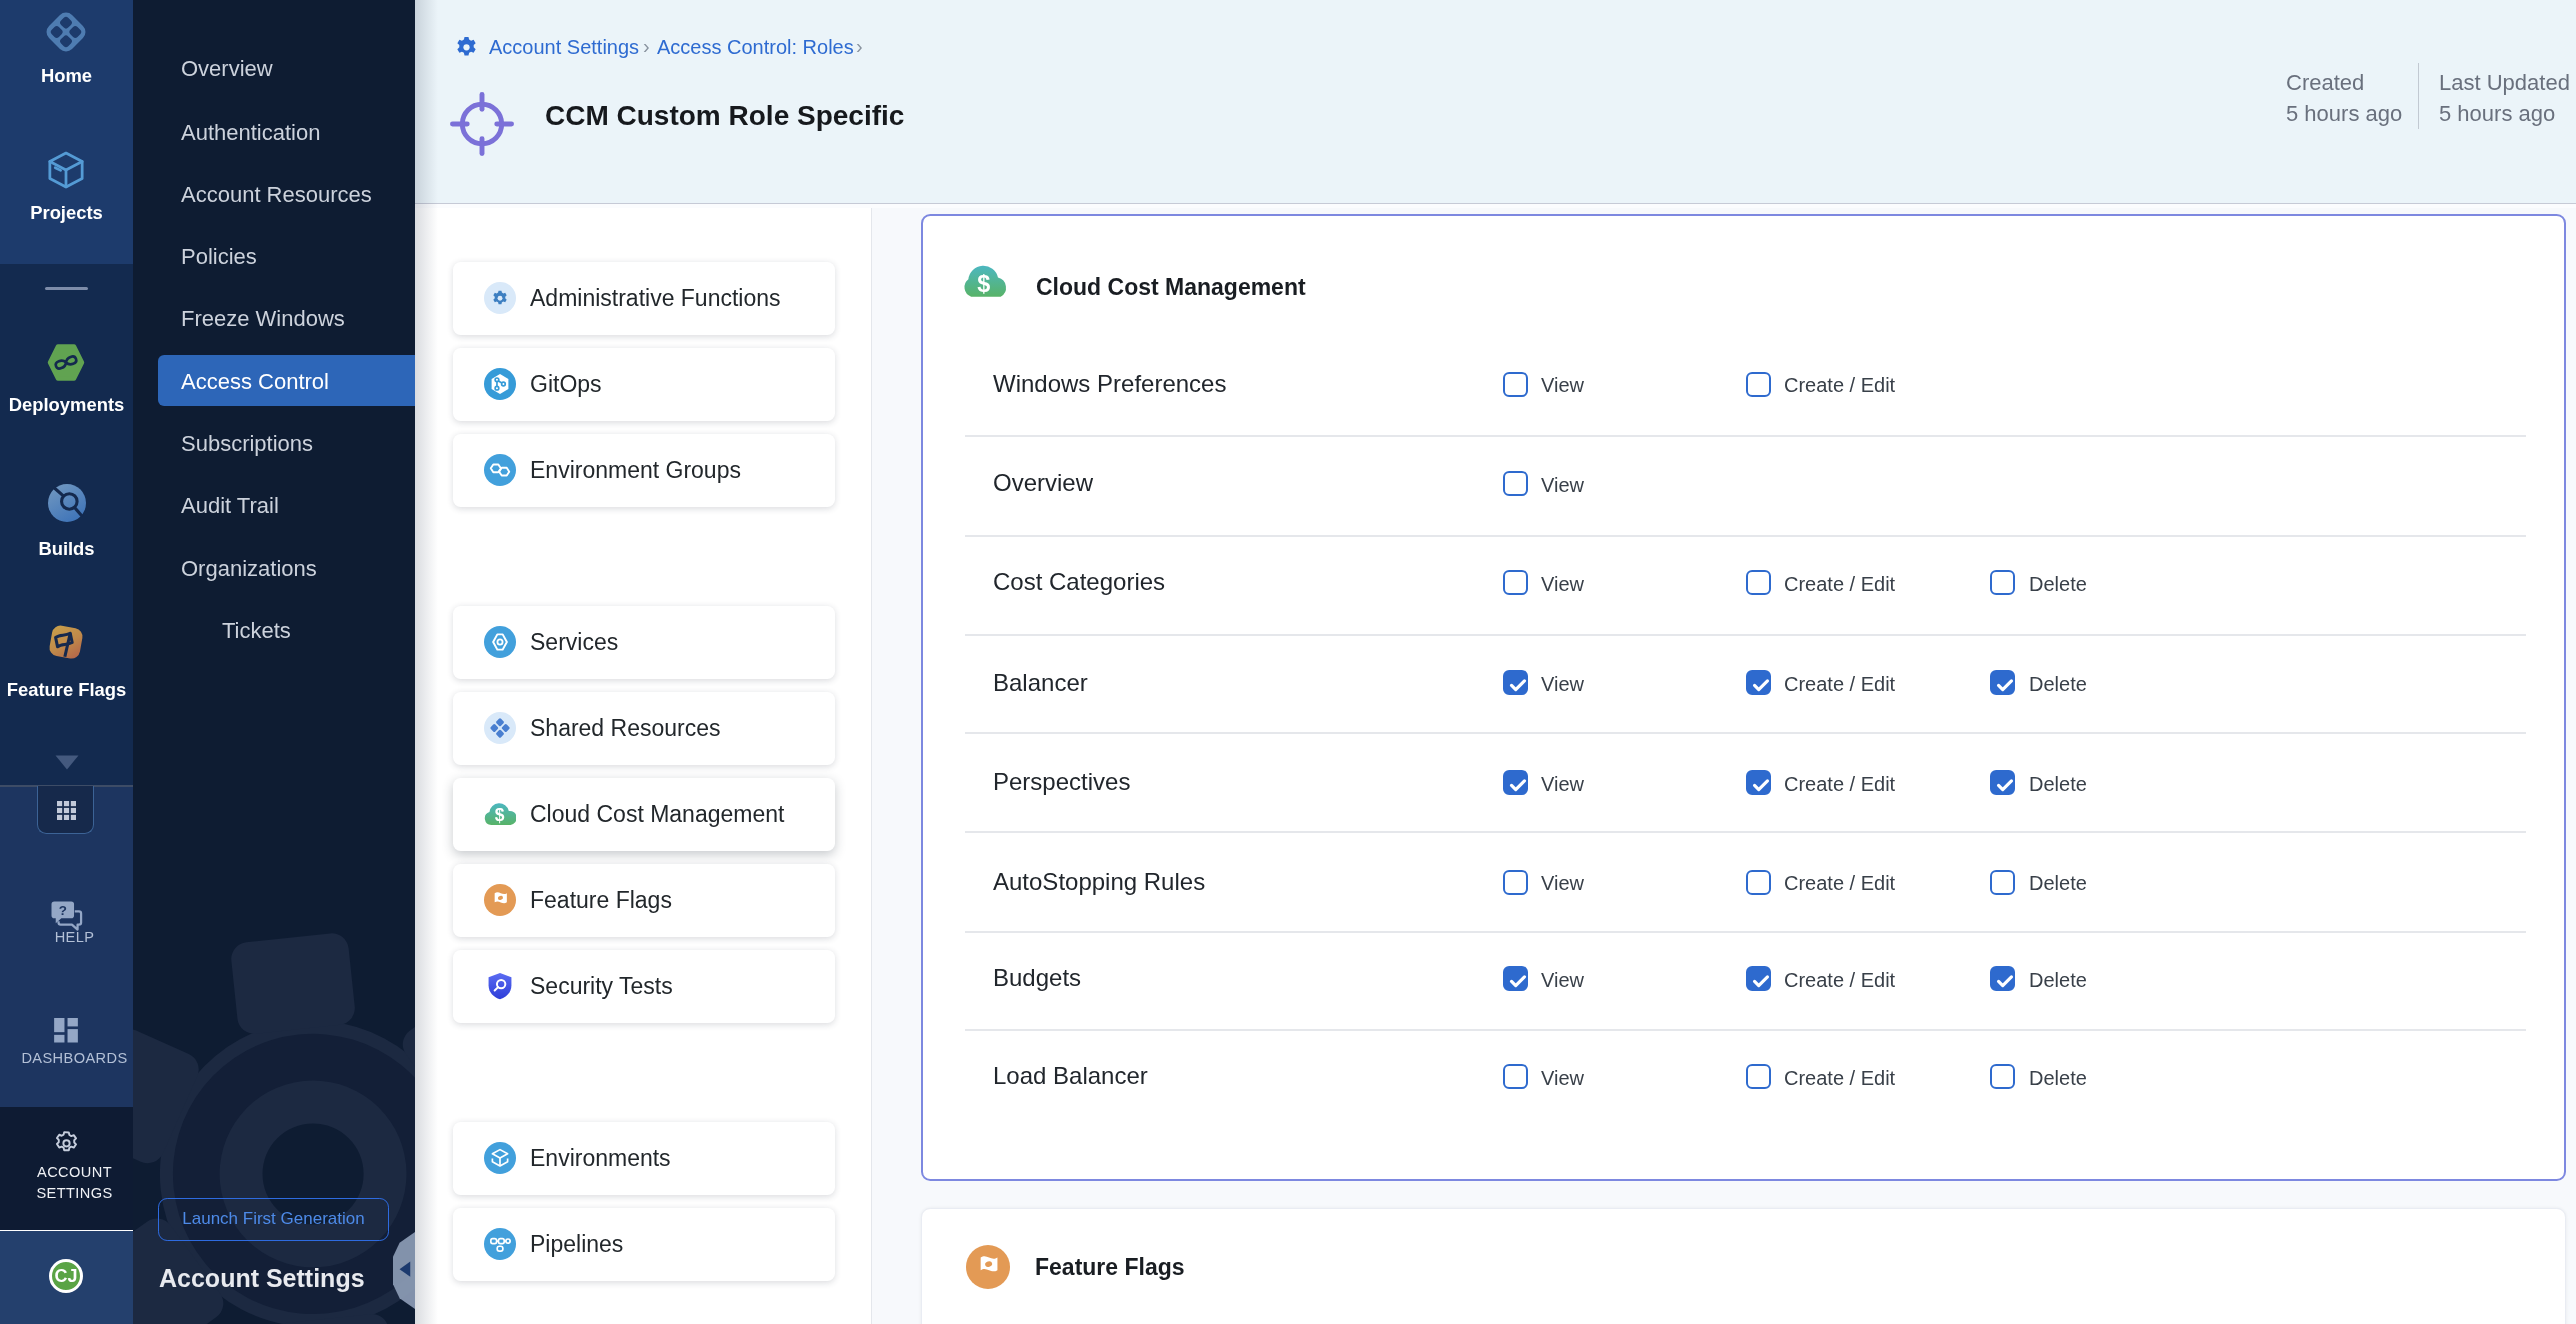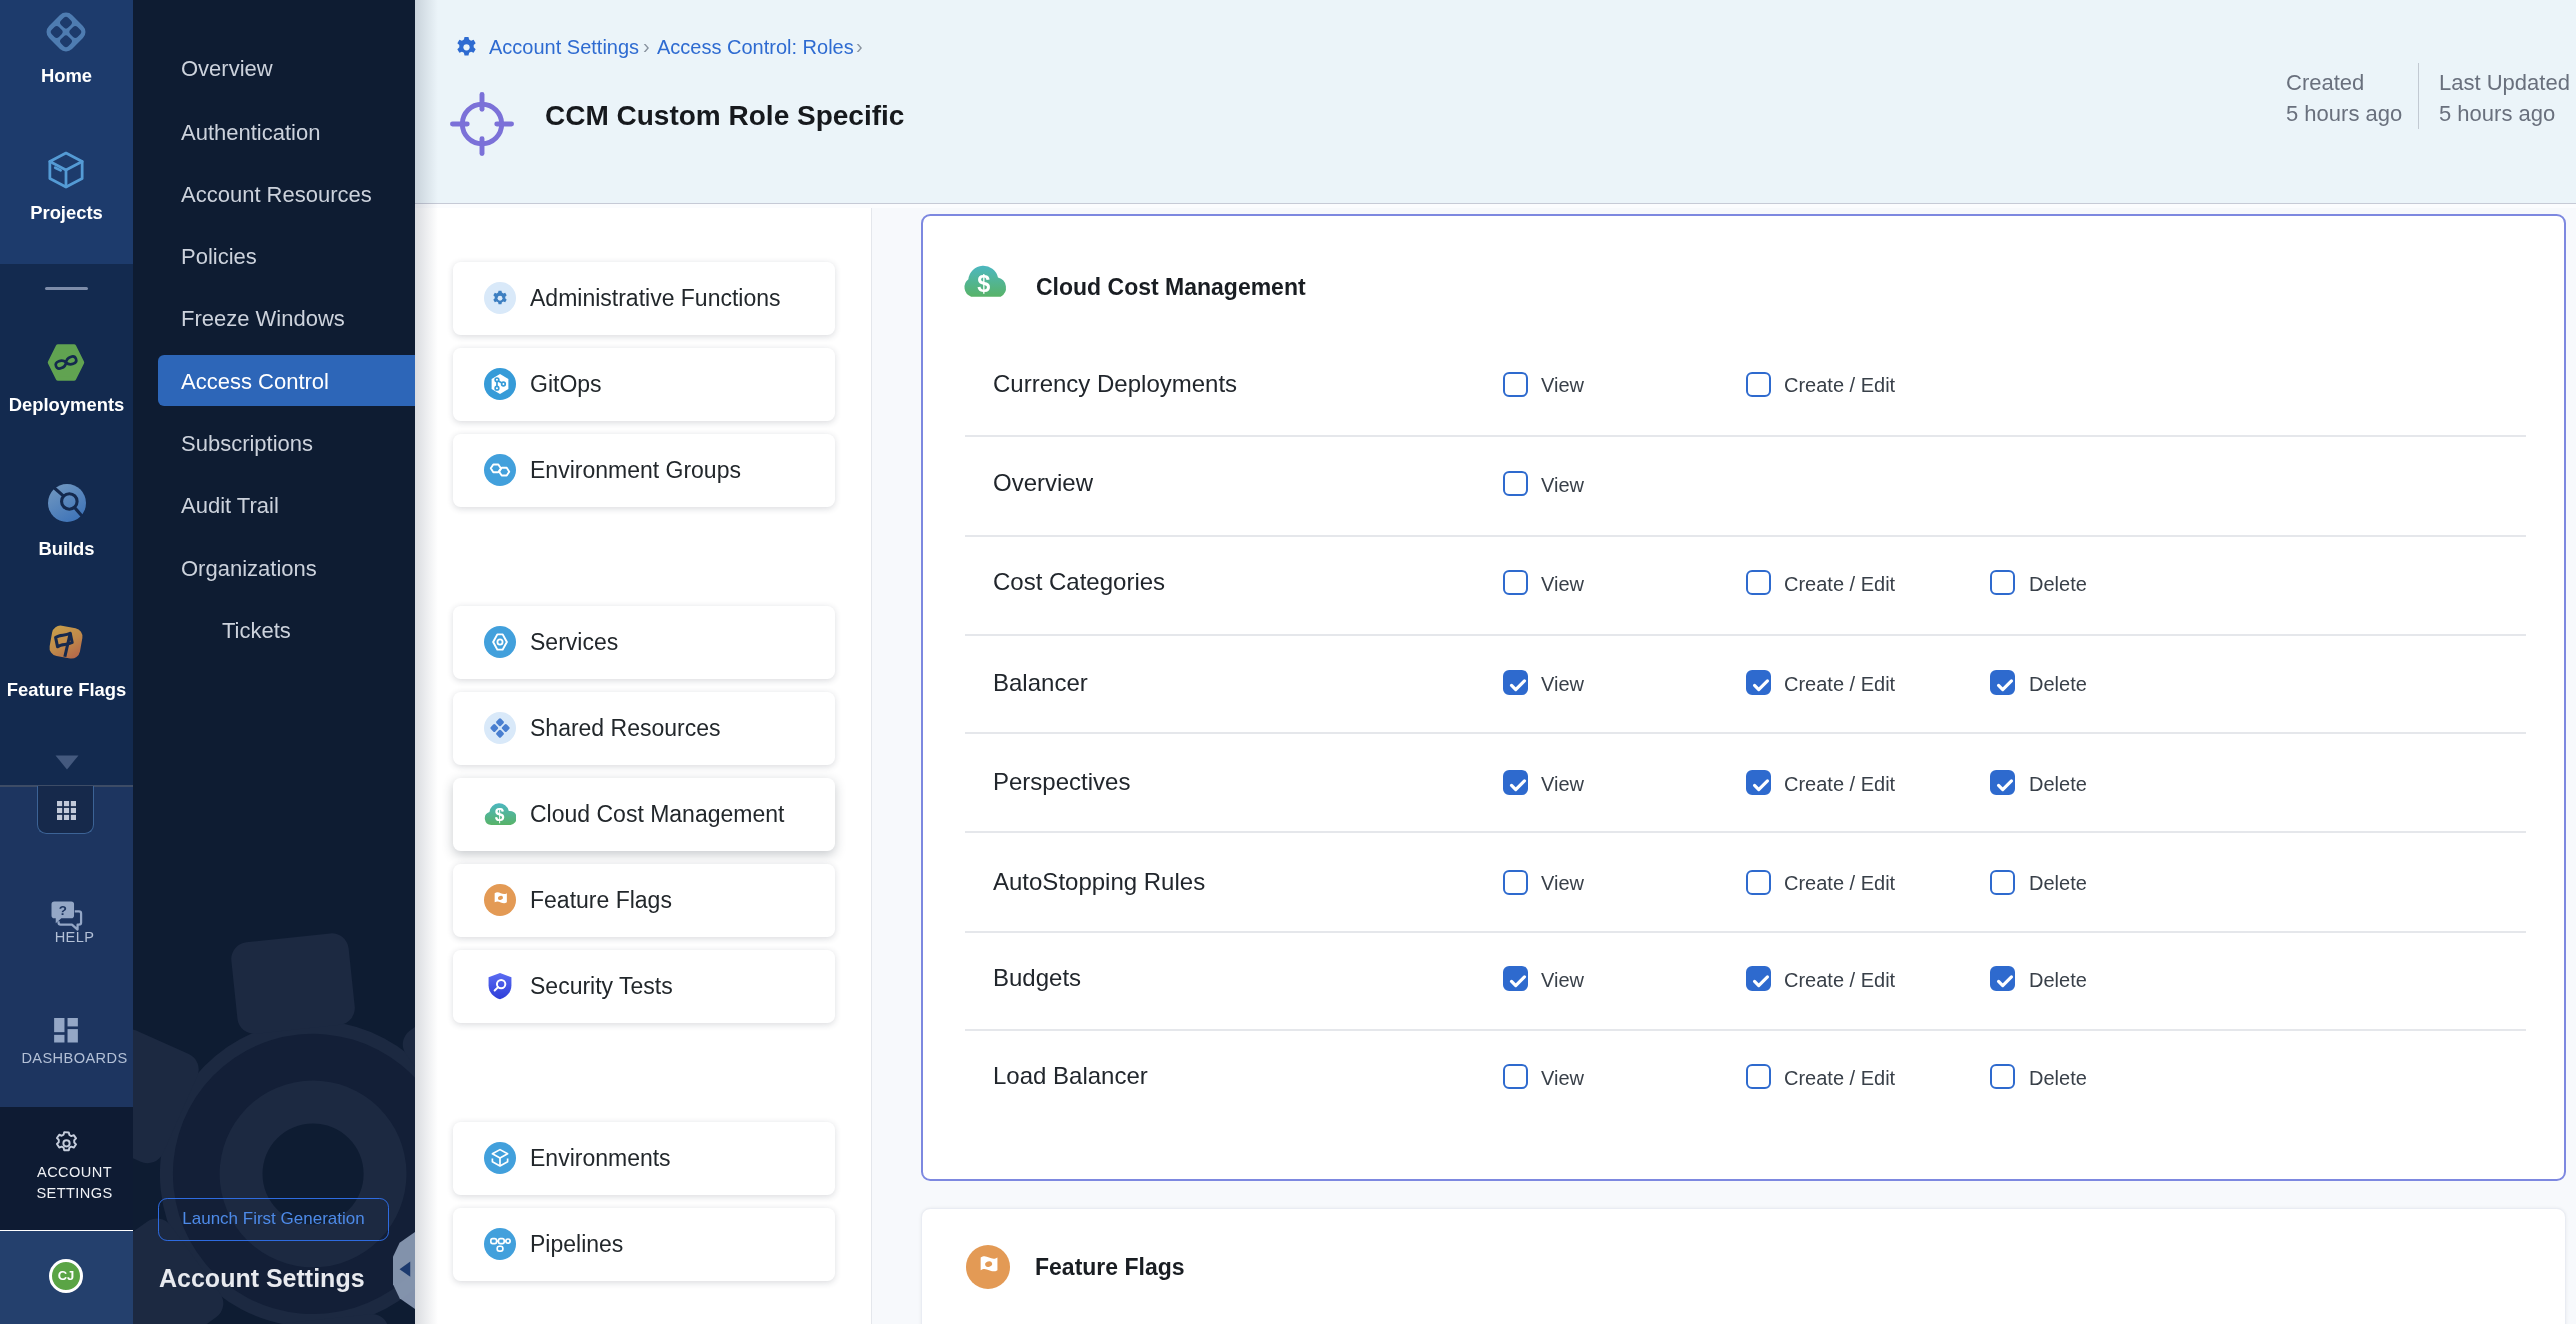--- a/index.html
+++ b/index.html
@@ -150,21 +150,21 @@
   <div class="abs nav1-small" style="top:1050px;">DASHBOARDS</div>
 
   <svg class="abs" style="left:52px;top:1128px;" width="29" height="29" viewBox="0 0 24 24">
     <path fill="none" stroke="#c6cedd" stroke-width="1.6" stroke-linejoin="round" d="M13.9 2.5l.5 2.1 1.6.9 2-.8 1.9 2.7-1.5 1.5v1.9l1.5 1.5-1.9 2.7-2-.8-1.6.9-.5 2.1h-3.8l-.5-2.1-1.6-.9-2 .8L4.1 12l1.5-1.5V8.6L4.1 7.1 6 4.4l2 .8 1.6-.9.5-2.1z" transform="translate(0 1.2)"></path>
     <circle cx="12" cy="12.7" r="2.6" fill="none" stroke="#c6cedd" stroke-width="1.6"></circle>
   </svg>
   <div class="abs nav1-small" style="top:1164px;color:#f0f2f6;">ACCOUNT</div>
   <div class="abs nav1-small" style="top:1185px;color:#f0f2f6;">SETTINGS</div>
 
   <div class="abs" style="left:49px;top:1259px;width:34px;height:34px;border-radius:50%;background:#5aa445;border:3.1px solid #fff;"></div>
-  <div class="abs" style="left:49px;top:1259px;width:34px;height:34px;text-align:center;line-height:34px;color:#fff;font-size:13px;font-weight:700;">CJ</div>
+  <div class="abs" style="left:49px;top:1259px;width:34px;height:34px;text-align:center;line-height:34px;color:#fff;font-size:18px;font-weight:700;">CJ</div>
 </div>
 
 <div id="nav2" class="abs">
 
   <svg class="abs" style="left:0px;top:690px;" width="282" height="634" viewBox="0 0 368 828">
     <g transform="rotate(-6 235 632)">
       <g fill="#1c2941">
         <circle cx="235" cy="632" r="200"></circle>
         <rect x="158" y="322" width="154" height="120" rx="22" transform="rotate(0 235 632)"></rect>
         <rect x="158" y="322" width="154" height="120" rx="22" transform="rotate(60 235 632)"></rect>
@@ -352,21 +352,21 @@
             <linearGradient id="gccm2" x1="0.5" y1="0" x2="0.5" y2="1">
           <stop offset="0" stop-color="#4cb7c0"></stop>
               <stop offset="1" stop-color="#58b368"></stop>
             </linearGradient>
           </defs>
         <path d="M36.5 32 H10 a9 9 0 0 1 -2.5 -15.6 a13.5 13.5 0 0 1 26.6 -1.6 a9.3 9.3 0 0 1 2.4 17.2 z" fill="url(#gccm2)"></path>
         <text x="21.4" y="27.5" font-size="21" font-weight="700" fill="#fff" text-anchor="middle" font-family="Liberation Sans">$</text>
         </svg>
       <div class="abs" style="left:113px;top:71px;transform:translateY(-50%);font-size:23px;font-weight:700;color:#191d22;">Cloud Cost Management</div>
 
-      <div class="prow-label" style="top:168px;">Currency Deployments</div>
+      <div class="prow-label" style="top:168px;">Windows Preferences</div>
       <div class="prow-label" style="top:267px;">Overview</div>
       <div class="prow-label" style="top:366px;">Cost Categories</div>
       <div class="prow-label" style="top:467px;">Balancer</div>
       <div class="prow-label" style="top:566px;">Perspectives</div>
       <div class="prow-label" style="top:666px;">AutoStopping Rules</div>
       <div class="prow-label" style="top:762px;">Budgets</div>
       <div class="prow-label" style="top:860px;">Load Balancer</div>
 
       <div class="psep" style="top:219px;"></div>
       <div class="psep" style="top:319px;"></div>

